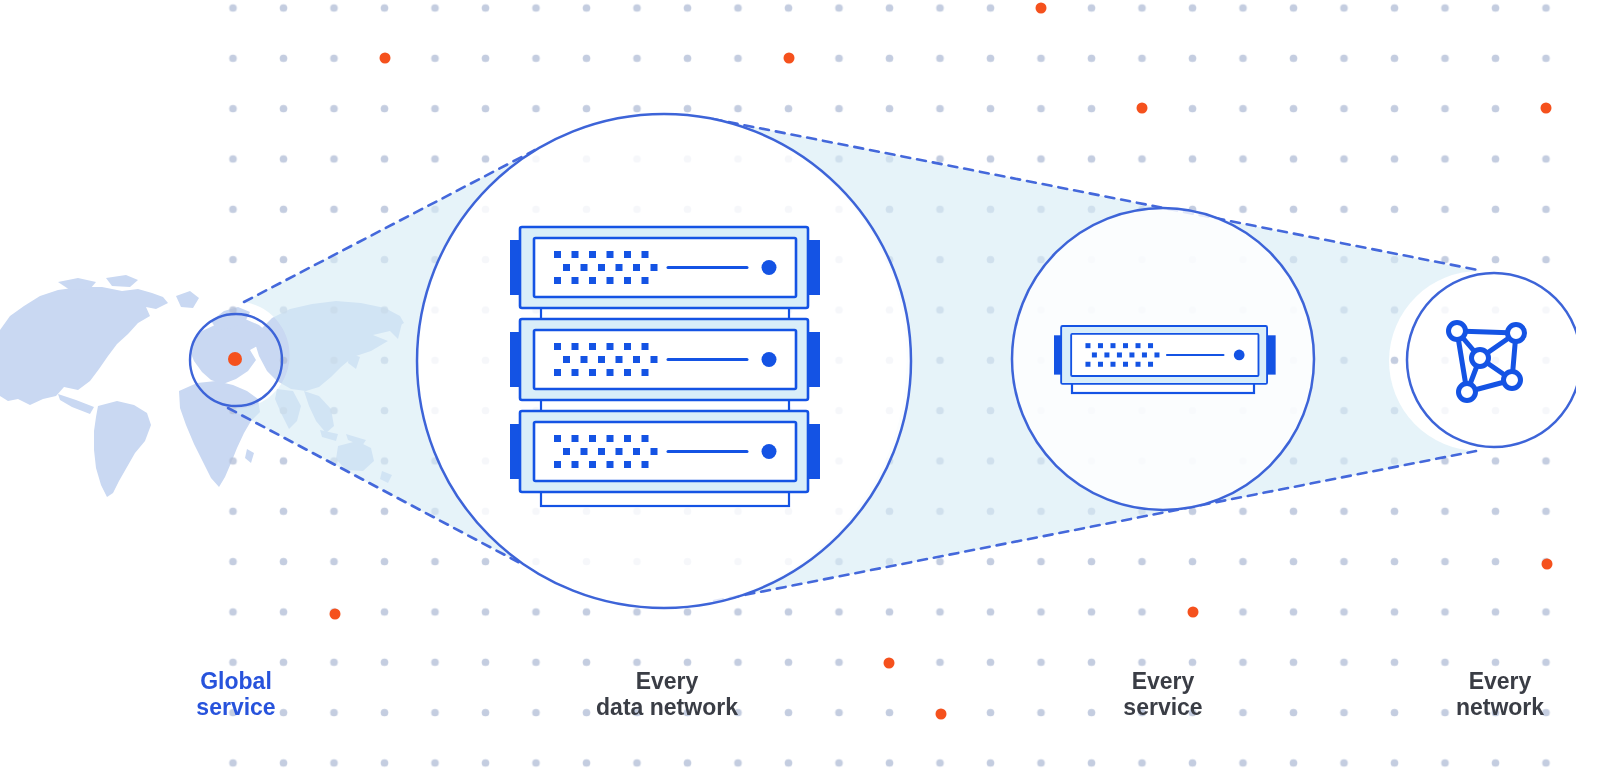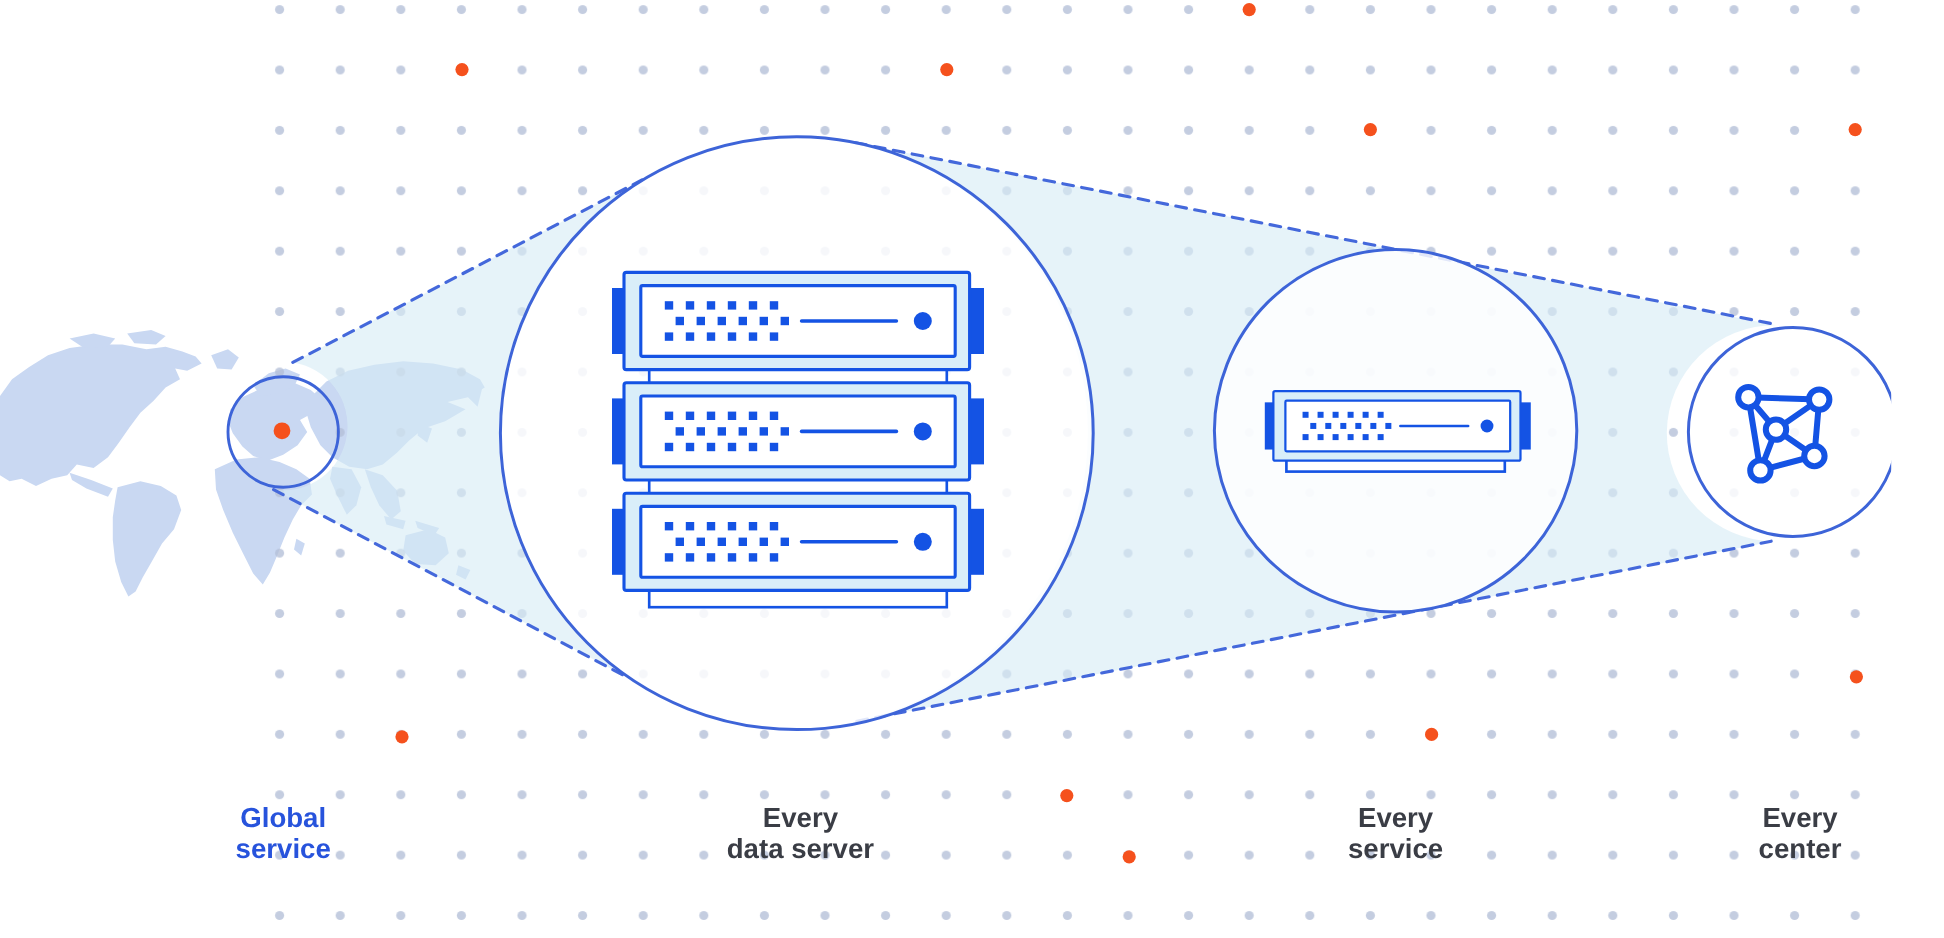--- a/index.html
+++ b/index.html
@@ -164,26 +164,26 @@
     </g>
   </svg>
 
   <div class="caption accent" style="left:236px;top:668px;">
     <span>Global</span>
     <span>service</span>
   </div>
 
   <div class="caption" style="left:667px;top:668px;">
     <span>Every</span>
-    <span>data server</span>
+    <span>data network</span>
   </div>
 
   <div class="caption" style="left:1163px;top:668px;">
     <span>Every</span>
     <span>service</span>
   </div>
 
   <div class="caption" style="left:1500px;top:668px;">
     <span>Every</span>
-    <span>center</span>
+    <span>network</span>
   </div>
 
 </div>
 
 </body></html>

